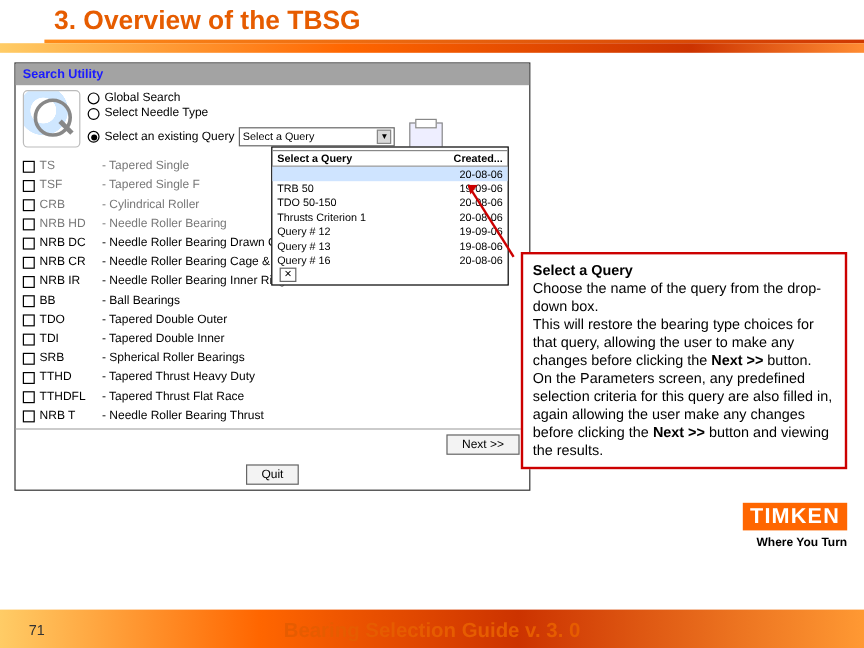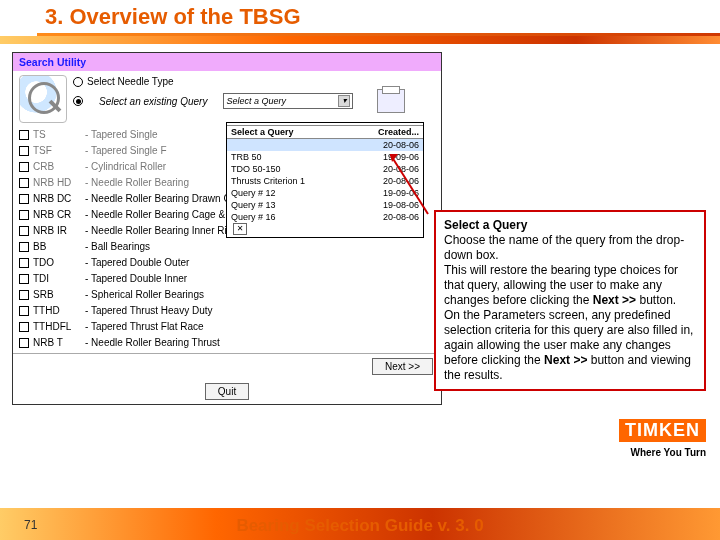--- a/index.html
+++ b/index.html
@@ -33,21 +33,21 @@
     position: absolute; left: 0; bottom: 4px; width: 100%; text-align: center;
     font-weight: 700; color: #e65c00; font-size: 17px; z-index: 5;
   }
   .content { position: relative; width: 100%; height: 460px; }
   
   .search-panel {
     position: absolute; left: 12px; top: 8px;
     width: 430px; border: 1px solid #333; background: #fff; font-size: 10.5px;
   }
   .sp-title {
-    background:#f0abfc; color:#1a1aff; font-weight:600; padding:3px 6px;
+    background:#a3a3a3; color:#1a1aff; font-weight:600; padding:3px 6px;
     font-family: Verdana, sans-serif;
   }
   .sp-top { display:flex; align-items:flex-start; padding:4px 6px 2px 6px; }
   .mag-icon {
     width:48px; height:48px; flex:0 0 48px; margin-right:6px;
     background: radial-gradient(circle at 35% 35%, #fff 0 25%, #cfe7ff 26% 48%, transparent 49%),
                 #fff;
     border:1px solid #bbb; border-radius:4px; position:relative;
   }
   .mag-icon::before {
@@ -56,21 +56,21 @@
   }
   .mag-icon::after {
     content:""; position:absolute; left:28px; top:28px; width:14px; height:4px;
     background:#888; transform:rotate(45deg);
   }
   .radio-col { flex:1; }
   .radio-row { display:flex; align-items:center; gap:4px; padding:1px 0; font-size:10px;}
   .radio { width:10px; height:10px; border:1px solid #000; border-radius:50%; display:inline-flex;
     align-items:center; justify-content:center;}
   .radio.sel::after{content:"";width:5px;height:5px;background:#000;border-radius:50%;}
-  .query-row { display:flex; align-items:center; gap:16px;font-style:italic; }
+  .query-row { display:flex; align-items:center; gap:4px; }
   .select-box {
     width:130px; height:16px; border:1px solid #666; font-size:9px;
     display:flex; align-items:center; justify-content:space-between; padding:0 2px;
     background:#fff; position:relative;
   }
   .select-arrow{width:12px;height:12px;background:#d9d9d9;border:1px solid #888;
     font-size:8px;text-align:center;line-height:10px;}
   .printer {
     width:28px;height:24px;border:1px solid #888;margin-left:8px;background:#eef;
     position:relative;
@@ -121,20 +121,24 @@
 <div class="flame-divider"></div>
 
 <div class="content">
 
   <div class="search-panel">
     <div class="sp-title">Search Utility</div>
 
     <div class="sp-top">
       <div class="mag-icon"></div>
       <div class="radio-col">
+        <div class="radio-row">
+          <span class="radio"></span>
+          <span>Global Search</span>
+        </div>
         <div class="radio-row">
           <span class="radio"></span>
           <span>Select Needle Type</span>
         </div>
         <div class="radio-row query-row">
           <span class="radio sel"></span>
           <span>Select an existing Query</span>
           <span class="select-box">
             <span>Select a Query</span>
             <span class="select-arrow">▾</span>

